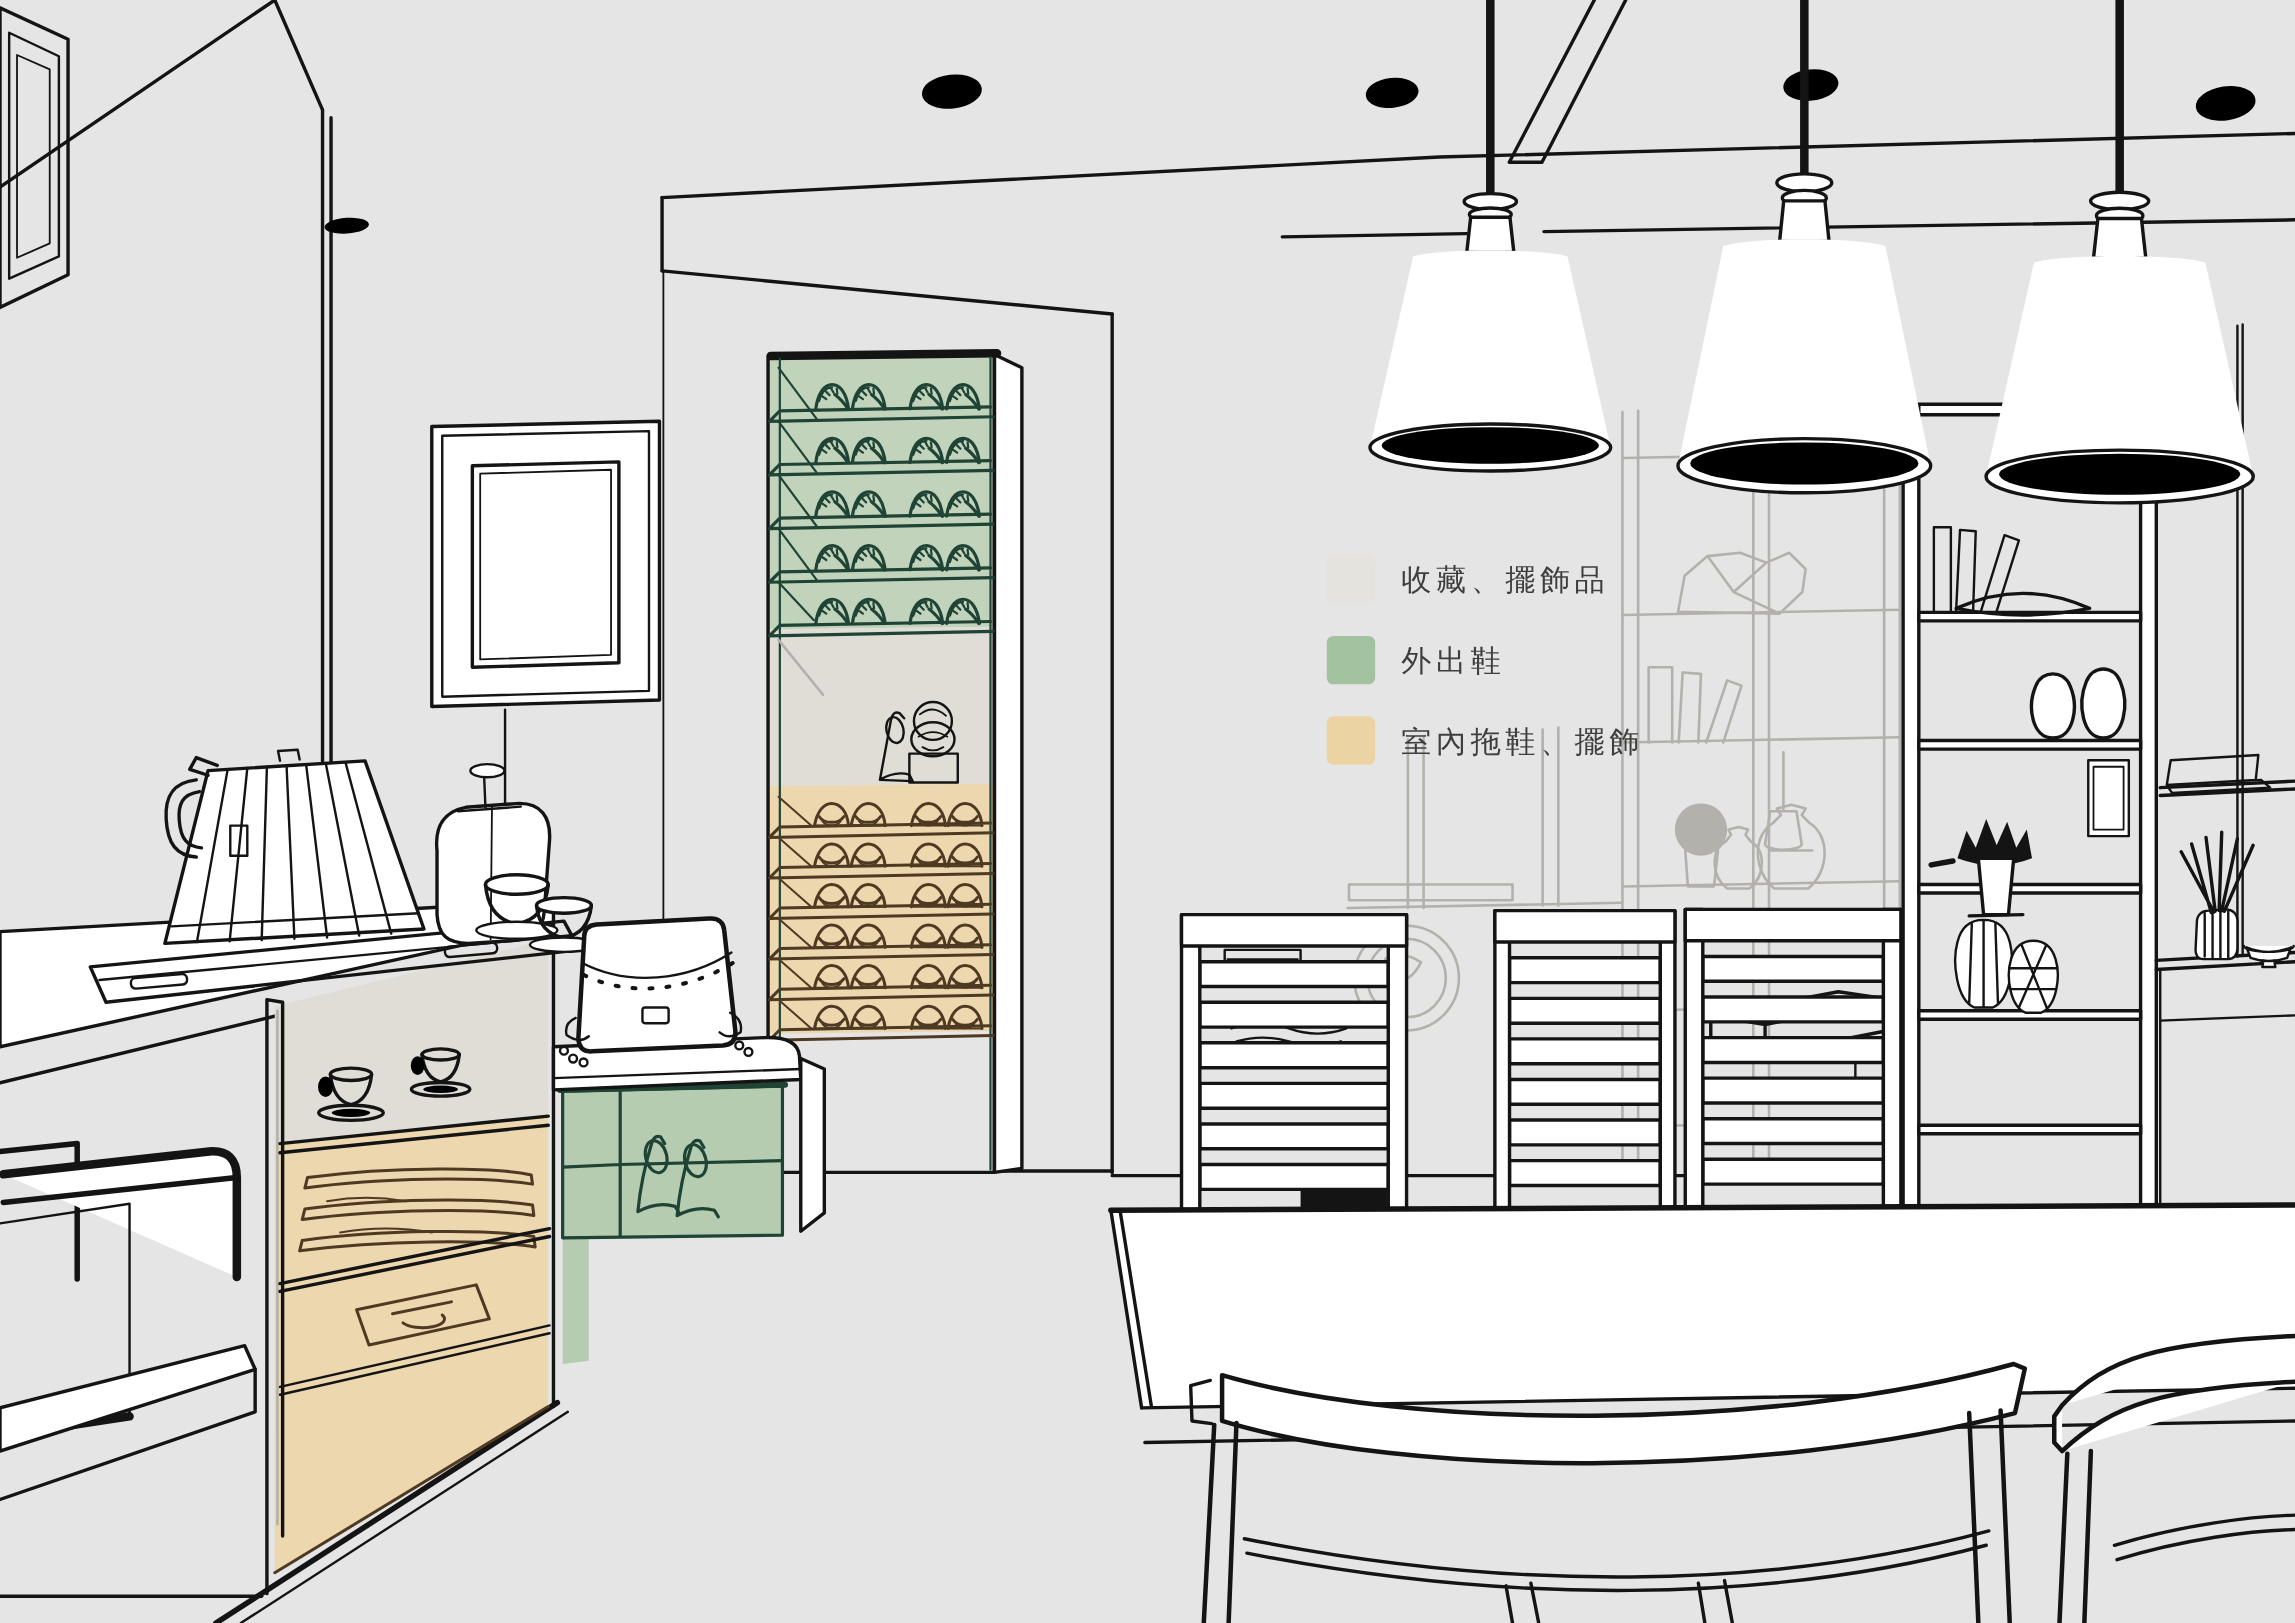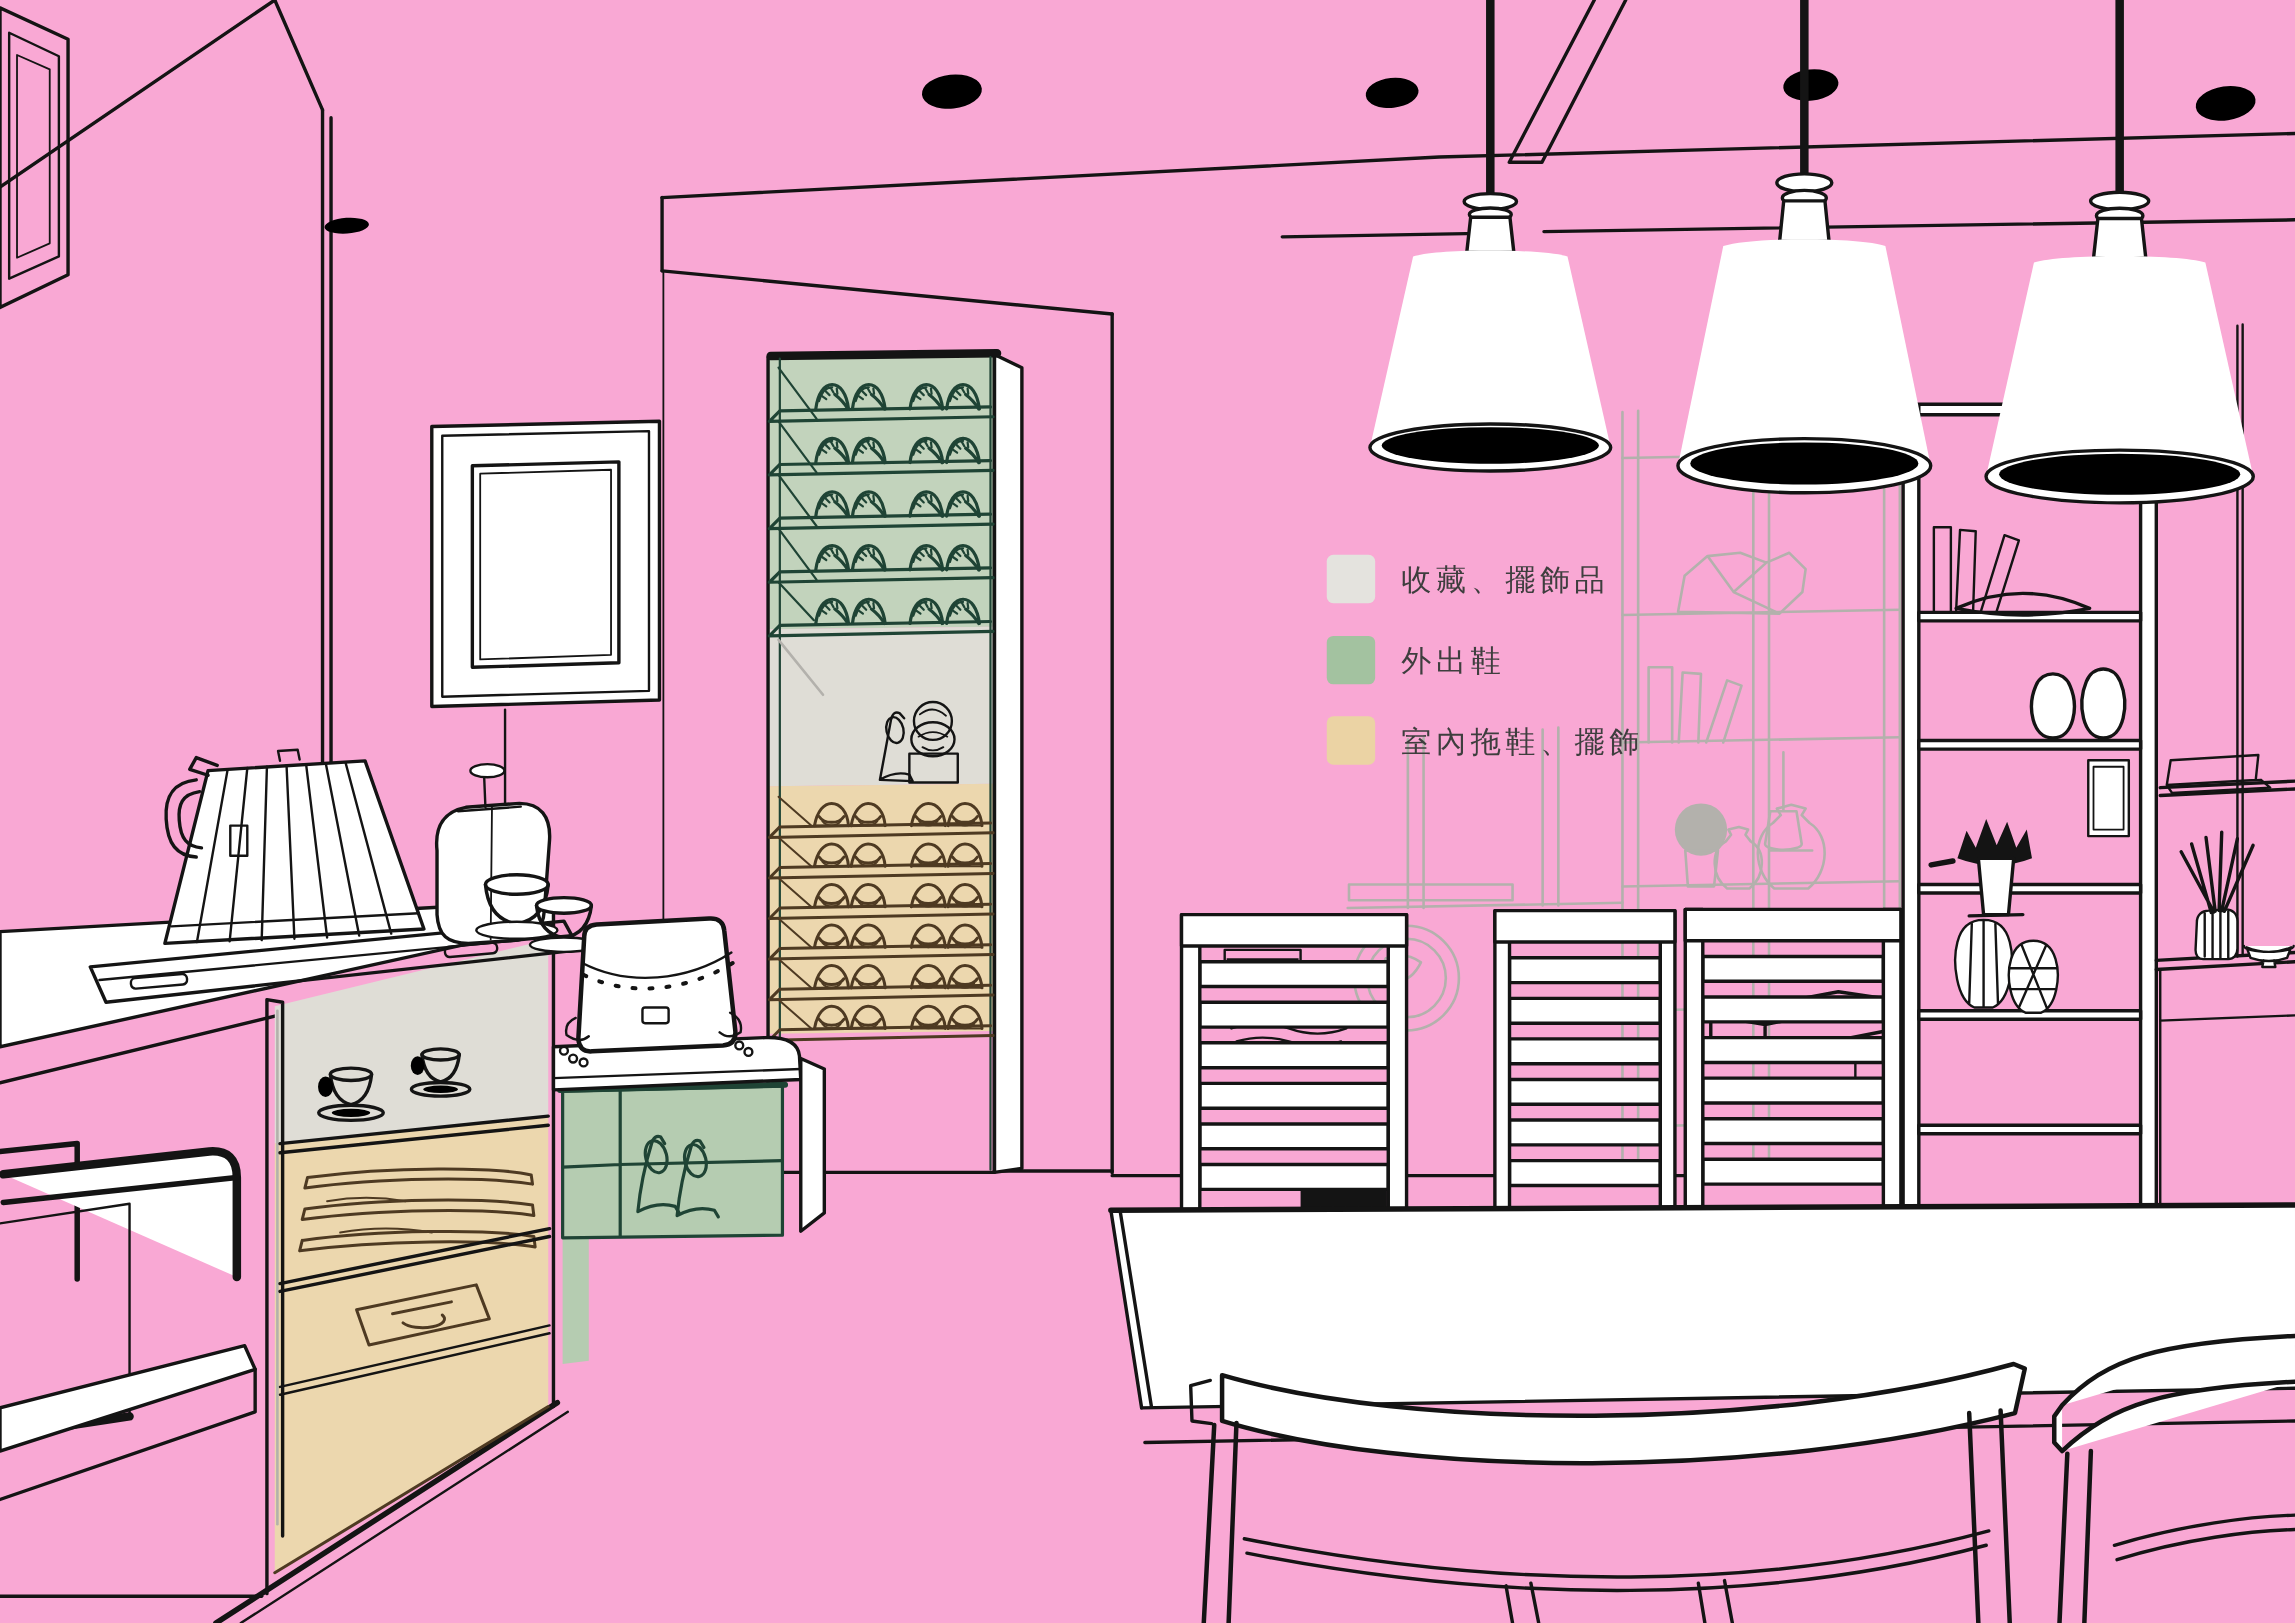--- a/index.html
+++ b/index.html
@@ -1,16 +1,16 @@
 <!DOCTYPE html>
 <html style="--c-line: #141414; --c-gray: #B3B1AC; --c-green: #1F4435; --c-green_fill: #C2D3BC; --c-tan_fill: #ECD7AE; --c-brown: #4E3A22; --c-gray_fill: #DFDDD6; --c-bench_green: #B5CCB1; --c-legend_text: #3E3E3E;font-size:10.5px"><head>
 <meta charset="utf-8">
 <style>
   html,body{margin:0;padding:0;background:#ffffff;}
-  .stage{width:100vw;max-width:100%;aspect-ratio:3508/2481;position:relative;background:#f9a8d4;overflow:hidden;}
+  .stage{width:100vw;max-width:100%;aspect-ratio:3508/2481;position:relative;background:#e5e5e5;overflow:hidden;}
   svg{display:block;width:100%;height:100%;}
   svg *{vector-effect:non-scaling-stroke;}
   .k{stroke:var(--c-line);fill:none;stroke-width:3.4;stroke-linecap:round;stroke-linejoin:round;}
   .k1{stroke-width:1.8}.k2{stroke-width:2.4}.k5{stroke-width:5.5}.k7{stroke-width:8.5}
   .wf{fill:#ffffff;}
   .blk{fill:var(--c-line);stroke:none;}
   .gl{stroke:var(--c-green);fill:none;stroke-width:3.2;stroke-linecap:round;stroke-linejoin:round;}
   .gl2{stroke-width:2.2}
   .tl{stroke:var(--c-brown);fill:none;stroke-width:3;stroke-linecap:round;stroke-linejoin:round;}
   .tl2{stroke-width:2}

